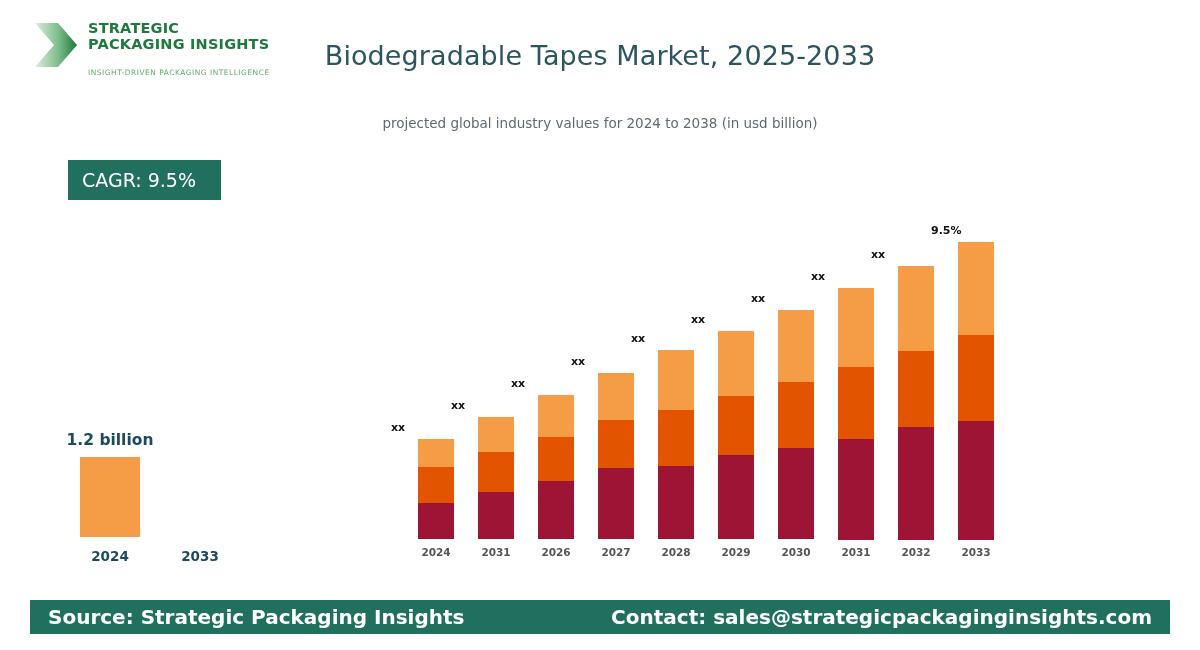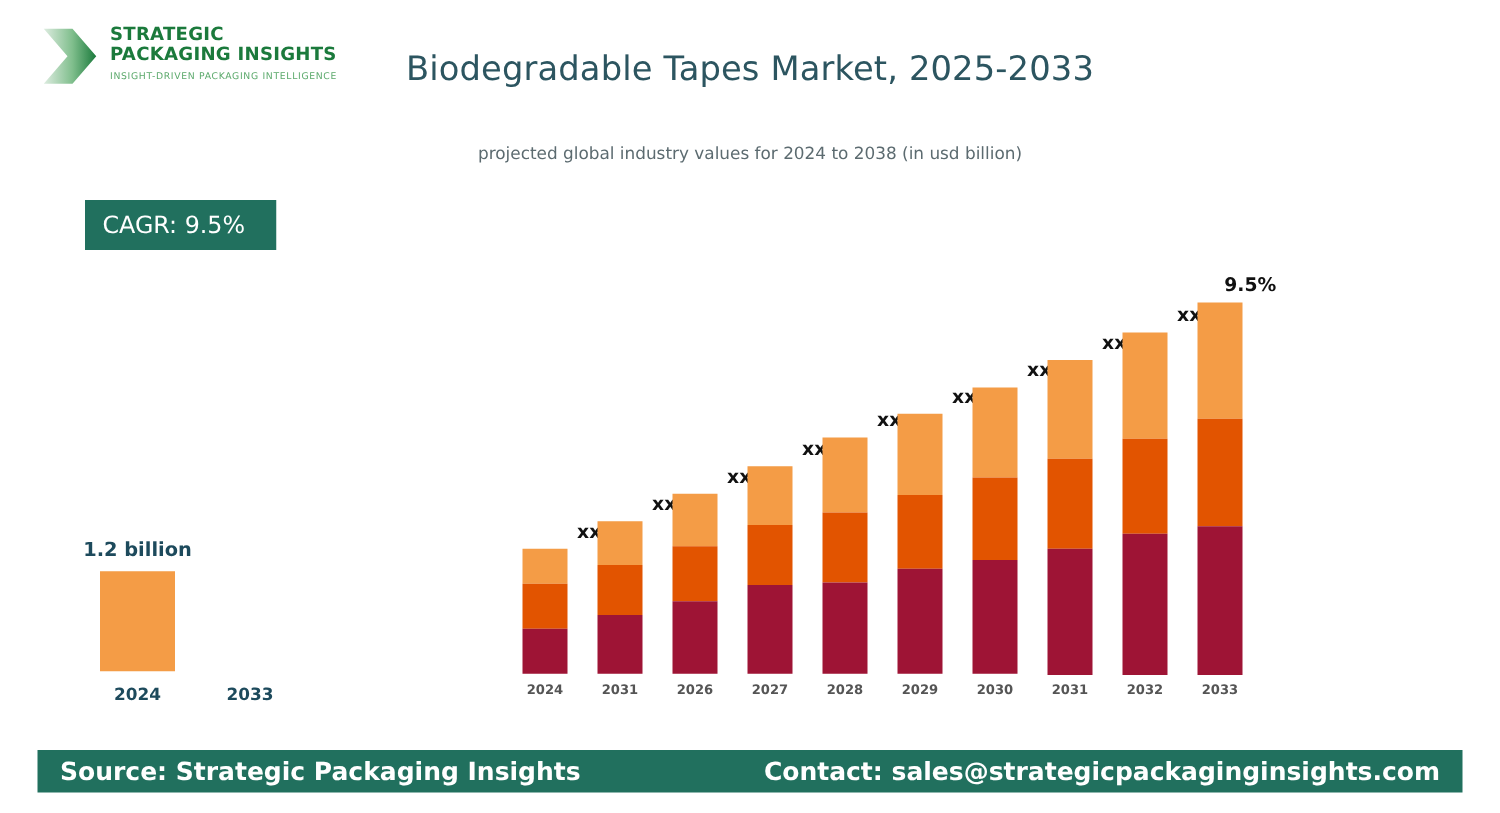--- a/index.html
+++ b/index.html
@@ -41,21 +41,21 @@
     font-weight: bold;
     color: #1B7A3C;
     letter-spacing: 0.2px;
     line-height: 16px;
     white-space: nowrap;
   }
   .logo-tag {
     font-size: 7.4px;
     color: #5BA96B;
     letter-spacing: 0.55px;
-    margin-top: 4px;
+    margin-top: 16px;
     white-space: nowrap;
   }
 
   
   #chart-title {
     position: absolute;
     left: 0;
     top: 40px;
     width: 1200px;
     text-align: center;
@@ -147,22 +147,22 @@
     width: 36px;
   }
   .seg { width: 36px; }
   .seg-top    { background: #F49C46; }
   .seg-mid    { background: #E25400; }
   .seg-bottom { background: #9E1435; }
   .sbar-label {
     position: absolute;
     width: 90px;
     left: -27px;
-    text-align: right;
-    font-size: 15px;
+    text-align: left;
+    font-size: 11px;
     font-weight: bold;
     color: #111111;
     white-space: nowrap;
   }
   .sbar-year {
     position: absolute;
     bottom: 2px;
     left: -12px;
     width: 60px;
     text-align: center;

